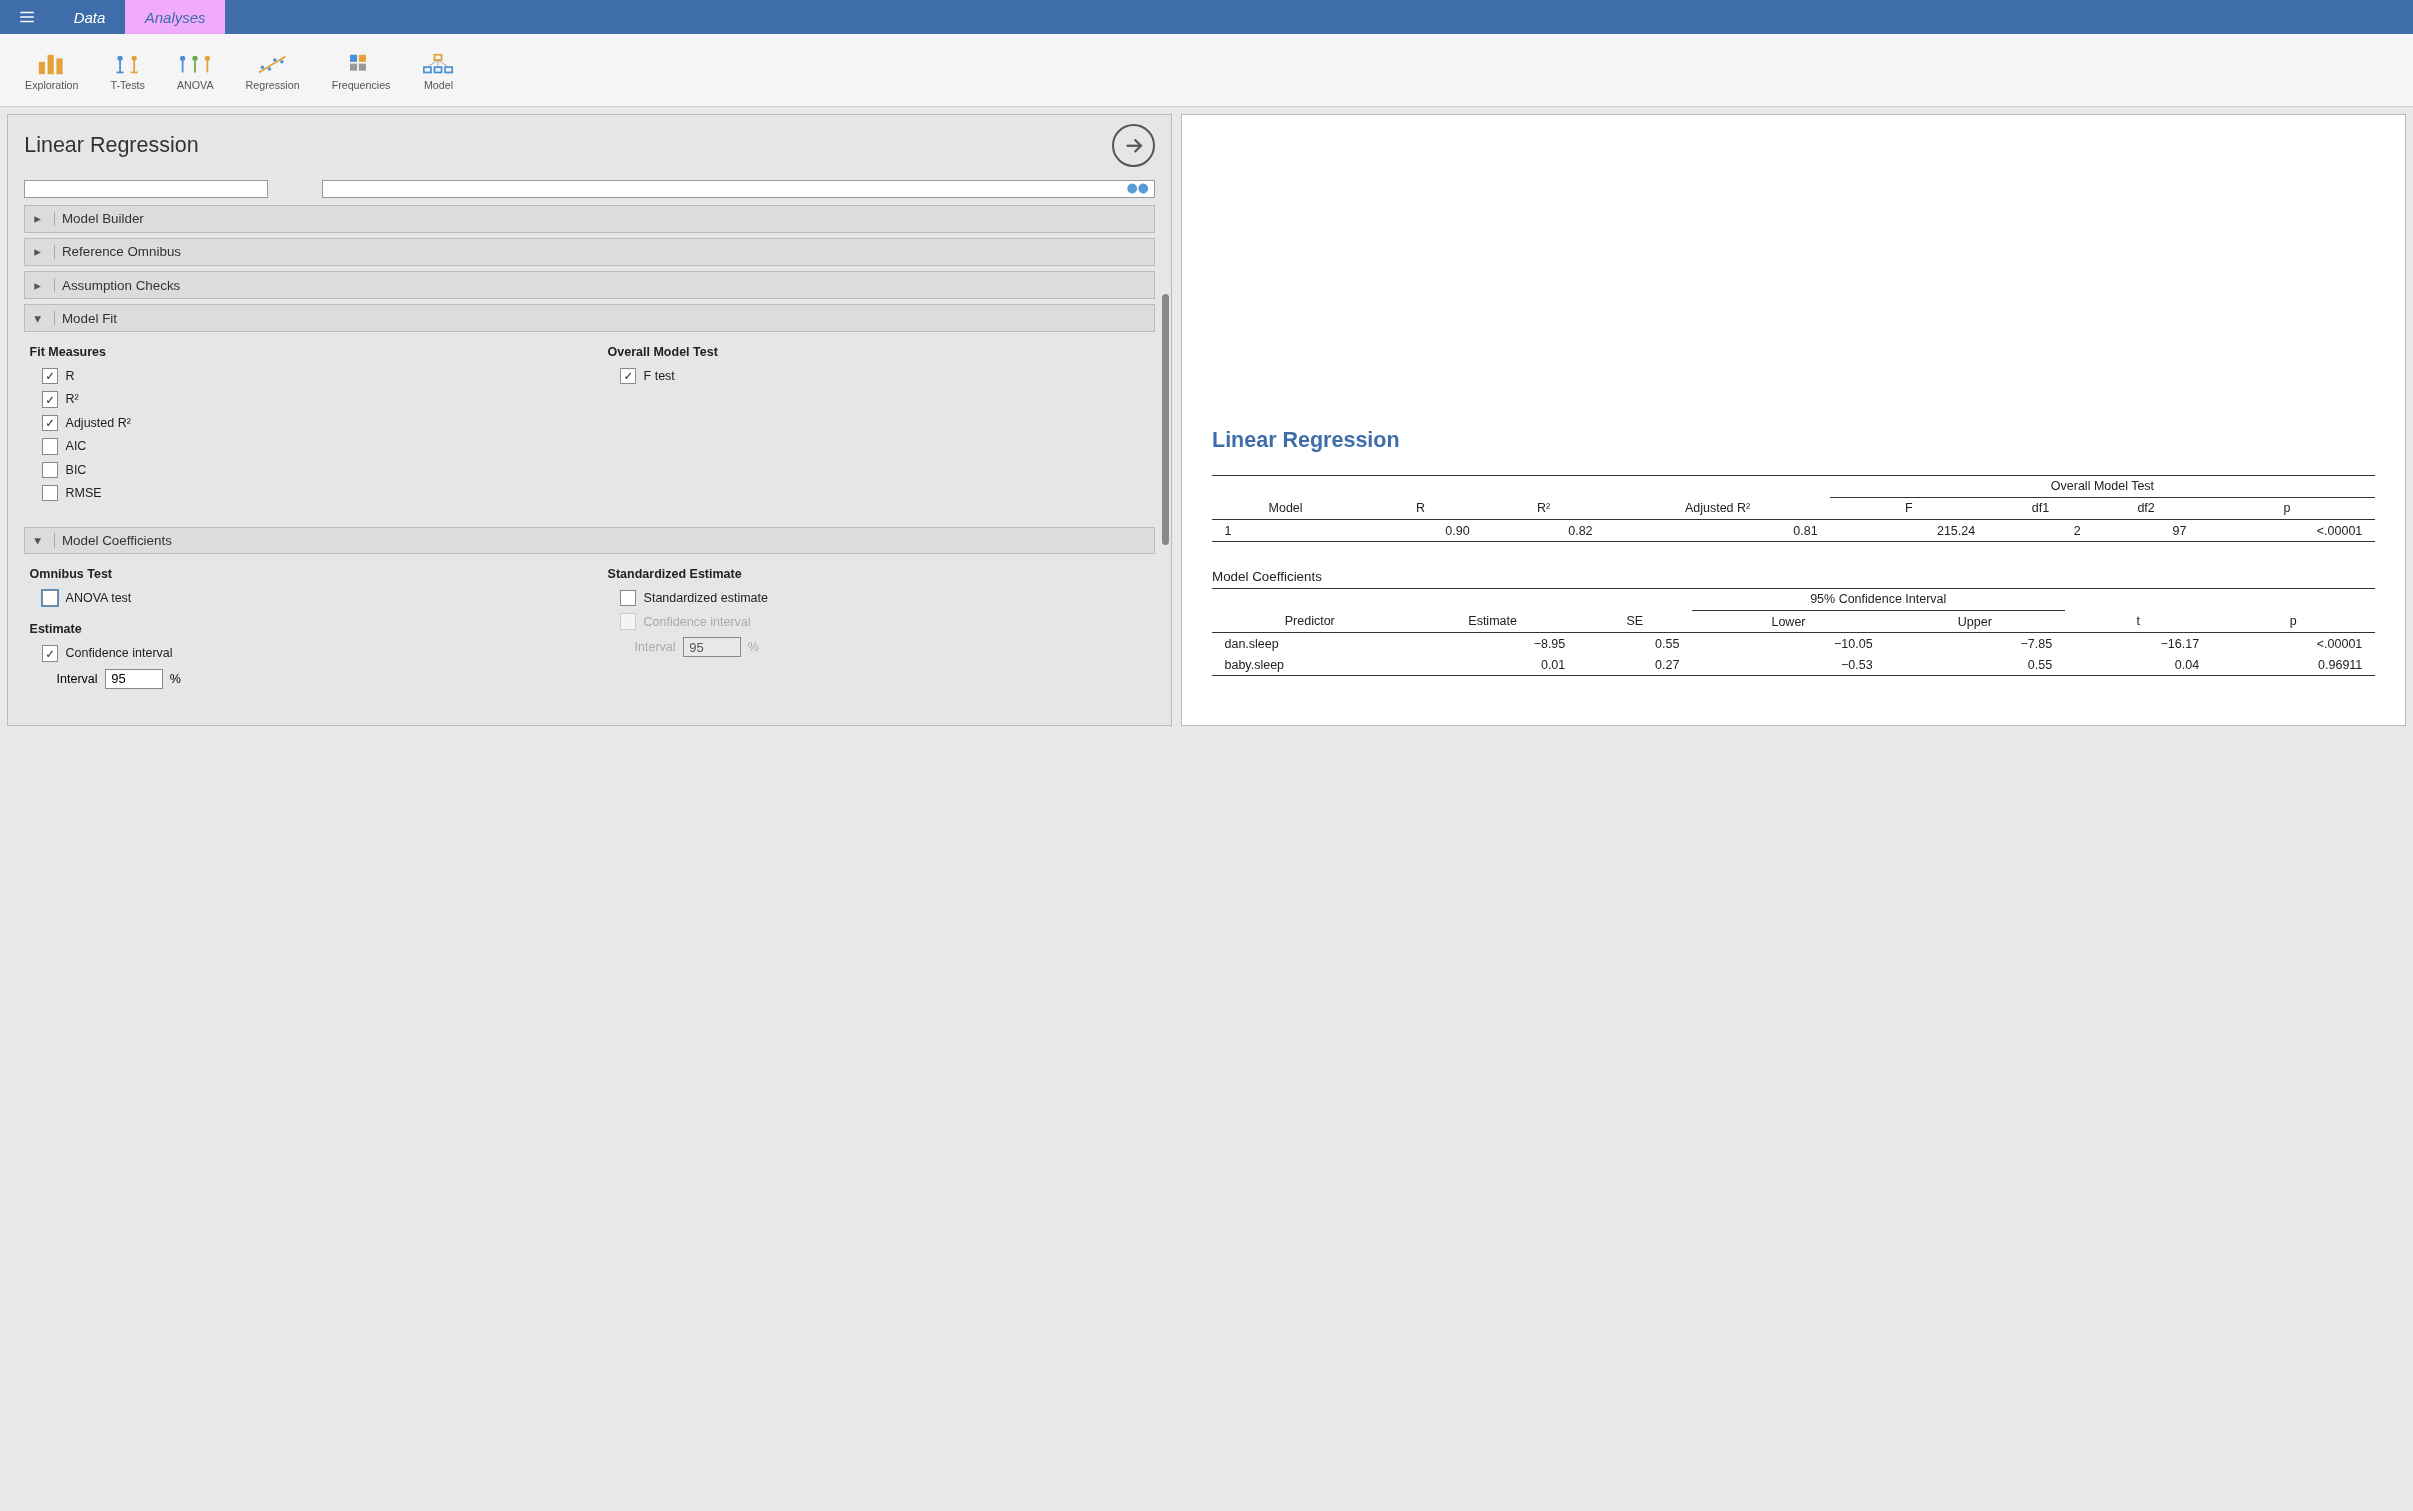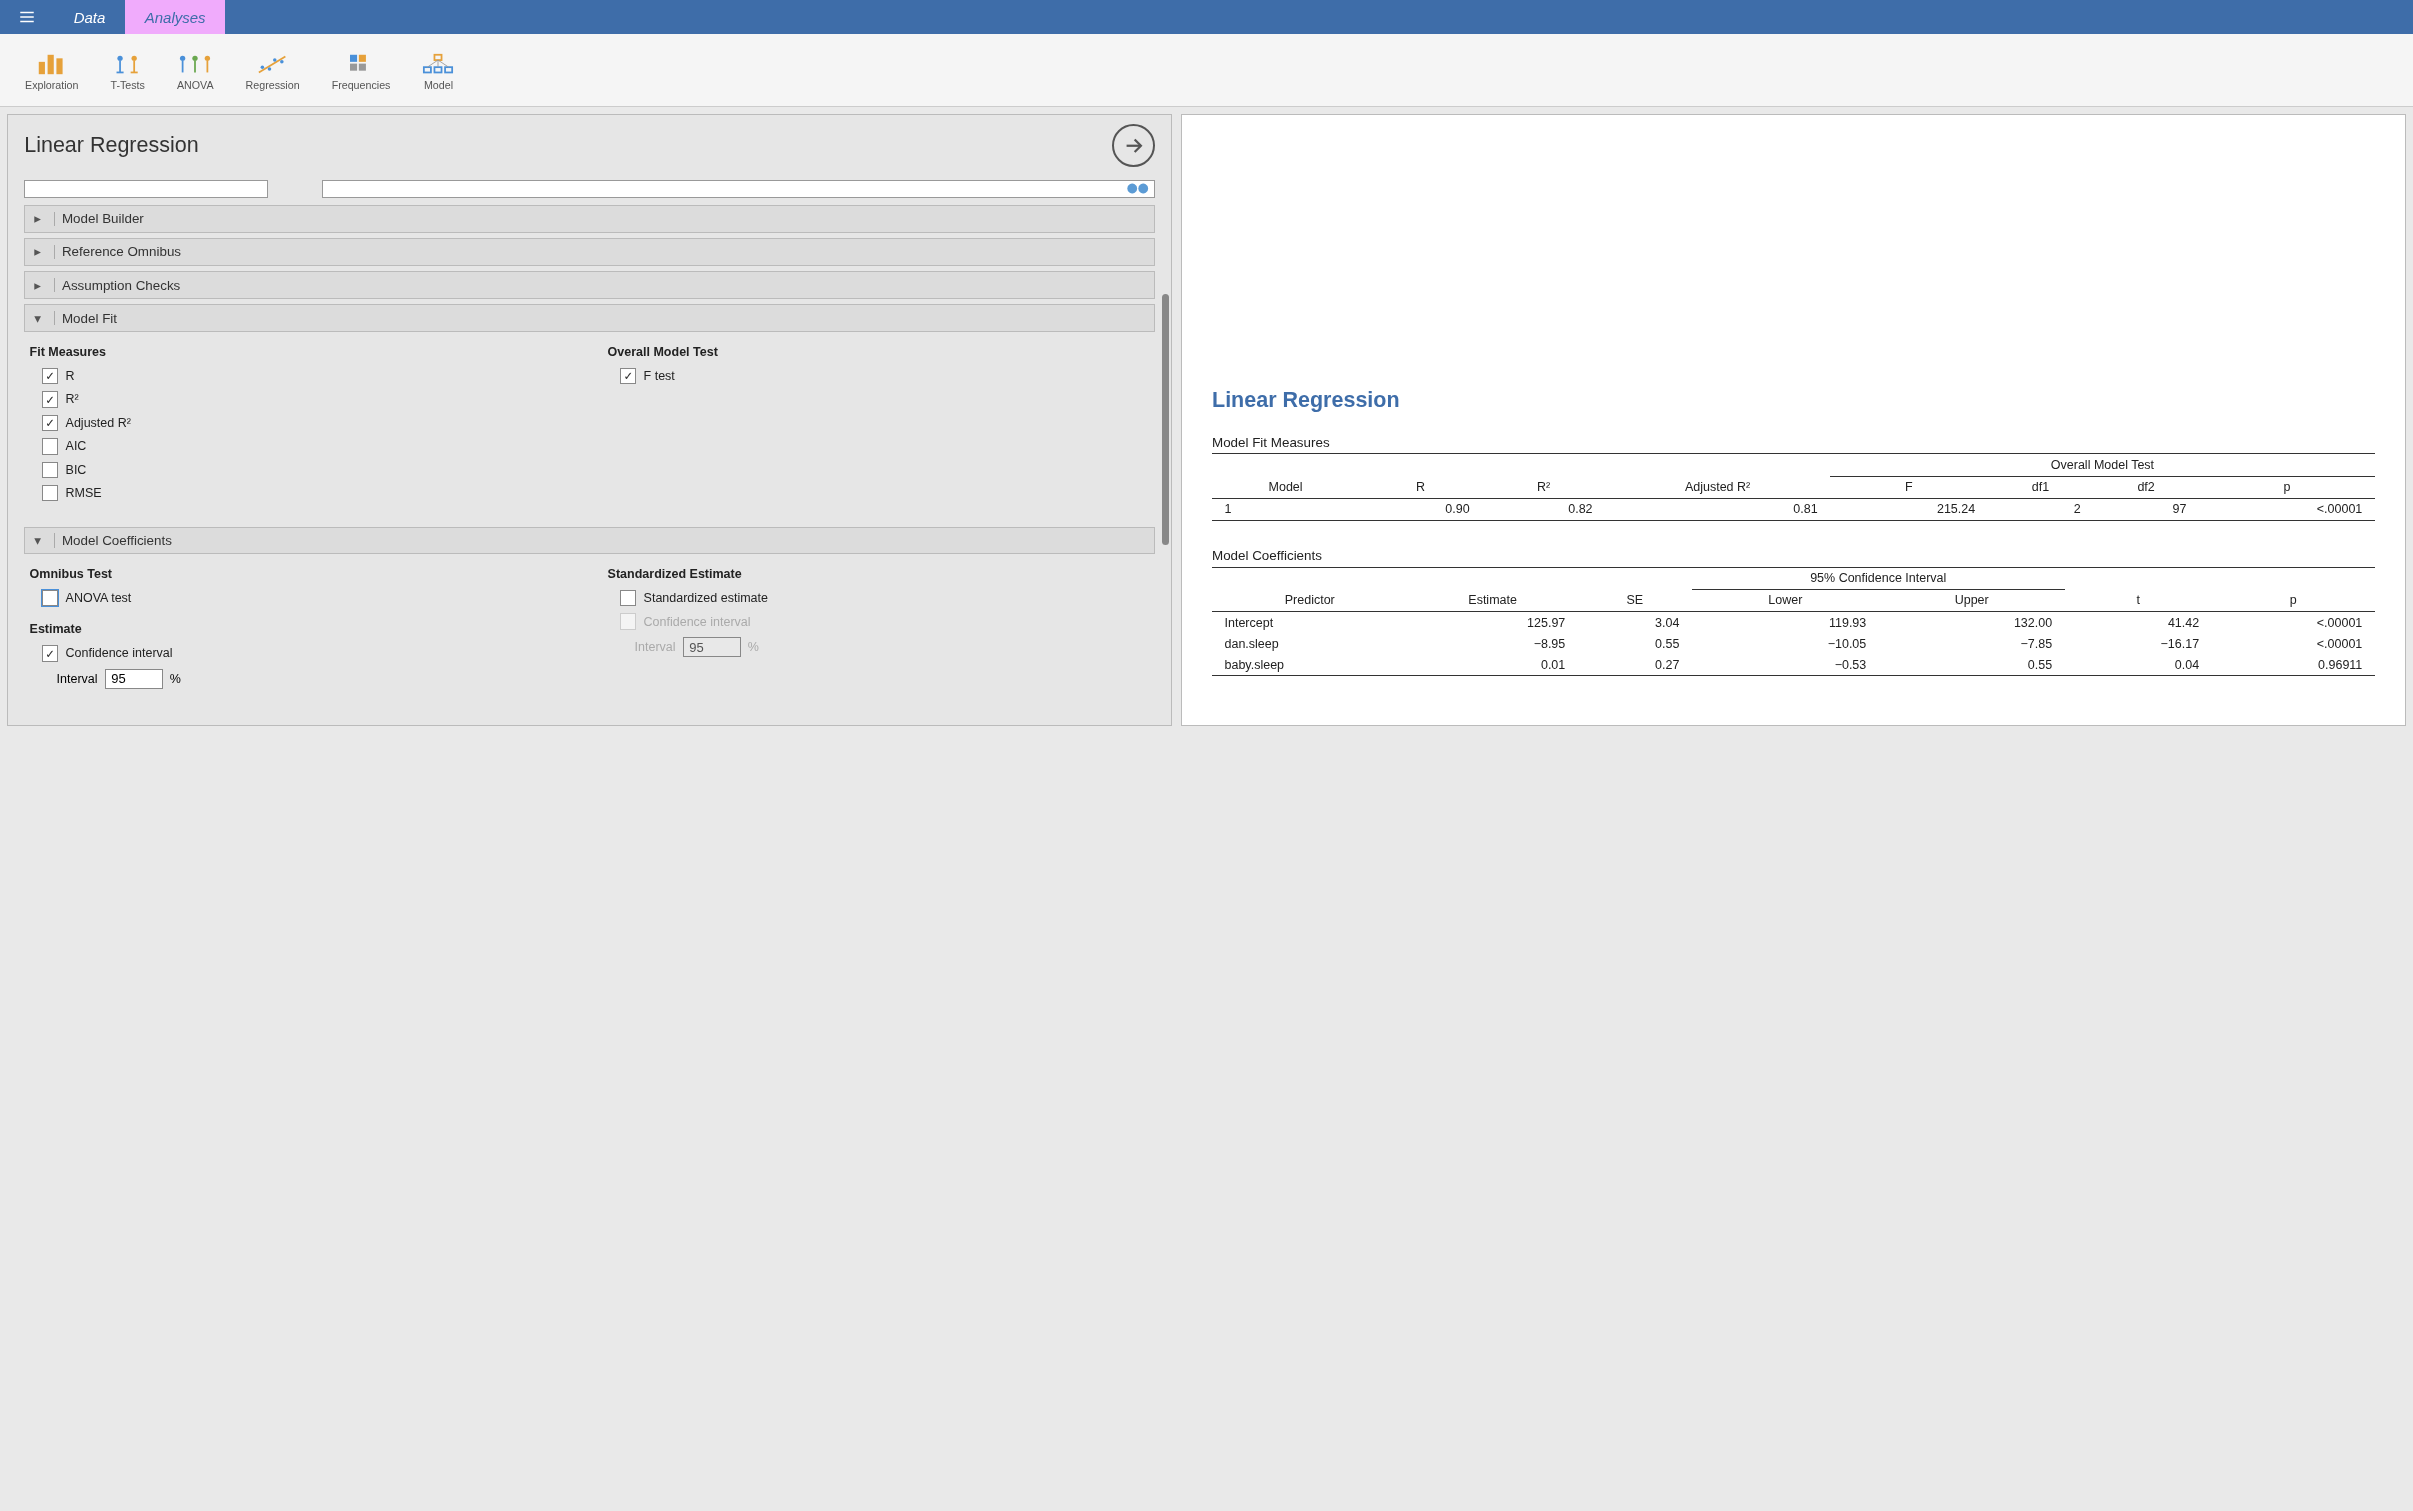--- a/index.html
+++ b/index.html
@@ -464,21 +464,20 @@
           </div>
         </div>
       </div>
     </div>
     <div class="scrollbar-stub"></div>
   </div>
 
   <div class="panel-right">
     <h1 class="results-h1">Linear Regression</h1>
 
-    <div class="tbl-title">Model Fit Measures</div>
     <table class="res">
       <tbody>
           <tr class="topline">
         <th></th>
             <th></th>
             <th></th>
             <th></th>
         <th colspan="4" class="spanner thinline">Overall Model Test</th>
       </tr>
       <tr class="thinline">
@@ -518,29 +517,20 @@
       <tr class="thinline">
         <th>Predictor</th>
         <th>Estimate</th>
         <th>SE</th>
         <th>Lower</th>
         <th>Upper</th>
         <th>t</th>
         <th>p</th>
       </tr>
       <tr>
-        <td class="l">Intercept</td>
-        <td>125.97</td>
-        <td>3.04</td>
-        <td>119.93</td>
-        <td>132.00</td>
-        <td>41.42</td>
-        <td>&lt;.00001</td>
-      </tr>
-      <tr>
         <td class="l">dan.sleep</td>
         <td>−8.95</td>
         <td>0.55</td>
         <td>−10.05</td>
         <td>−7.85</td>
         <td>−16.17</td>
         <td>&lt;.00001</td>
       </tr>
       <tr class="botline">
         <td class="l">baby.sleep</td>

